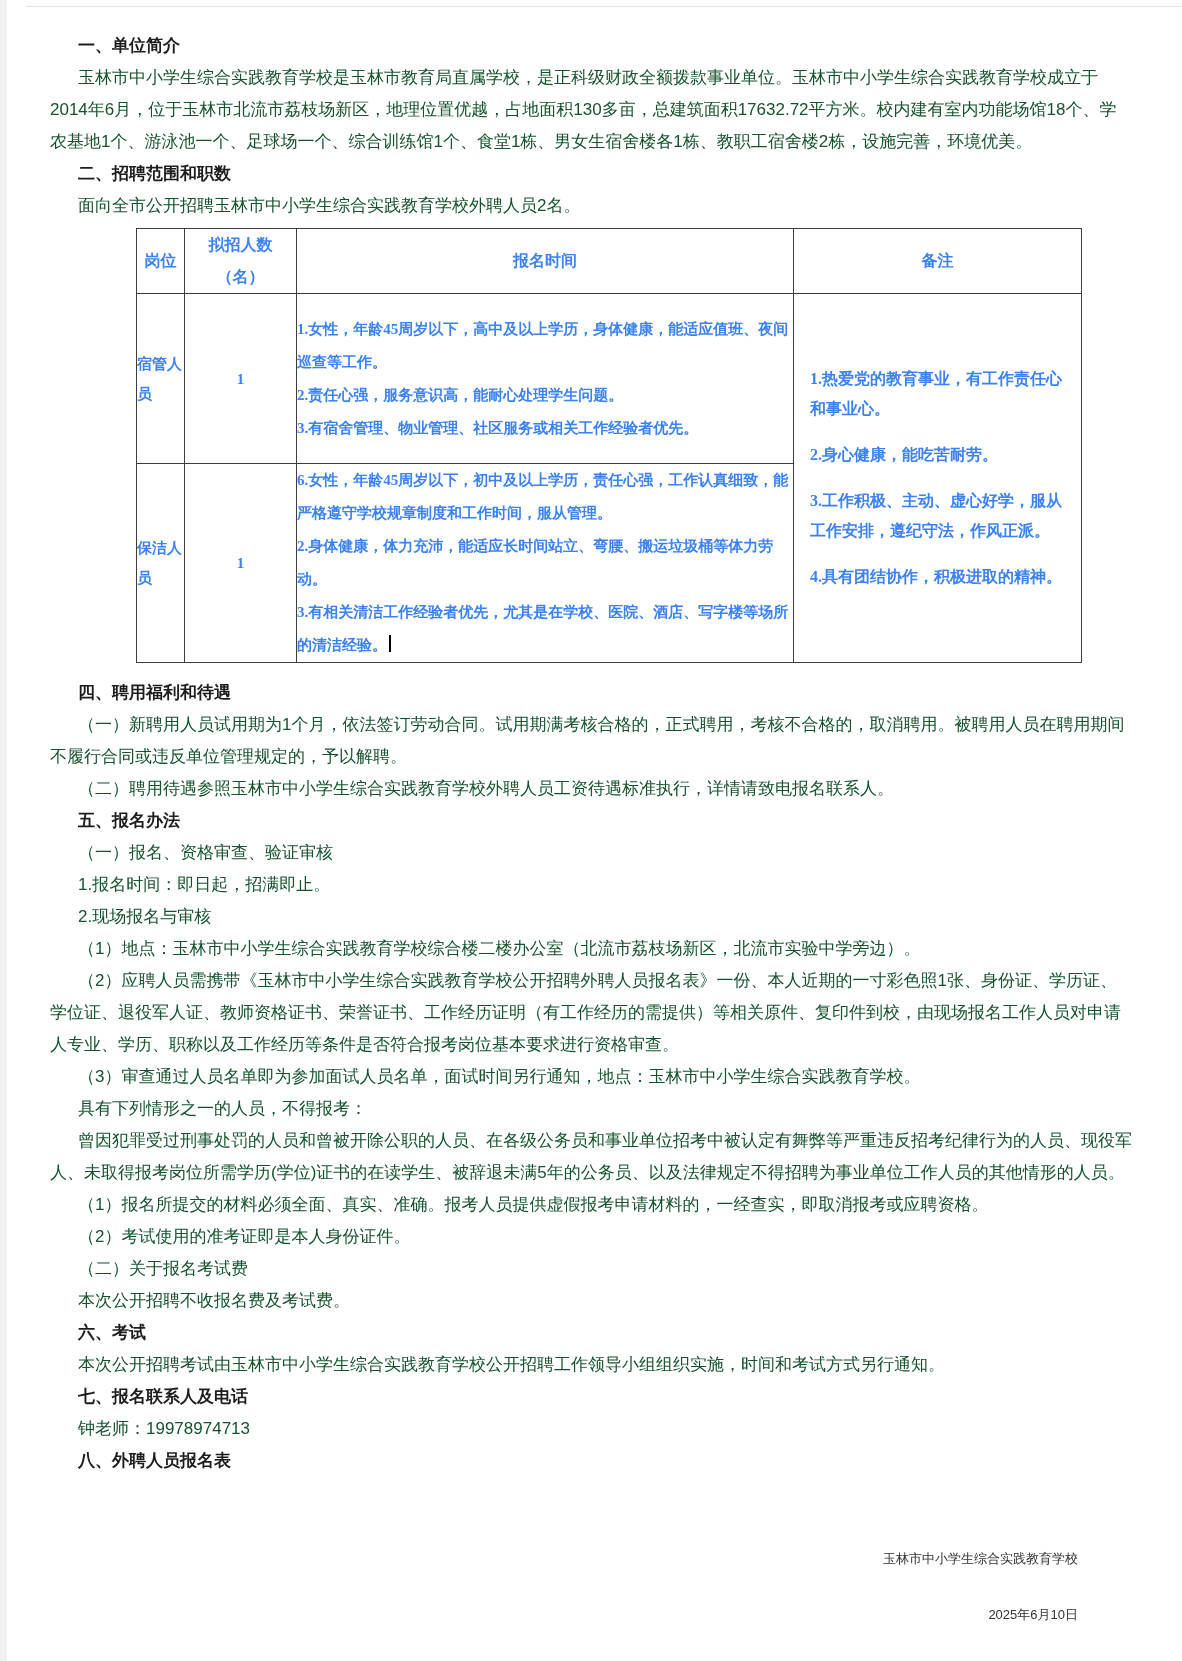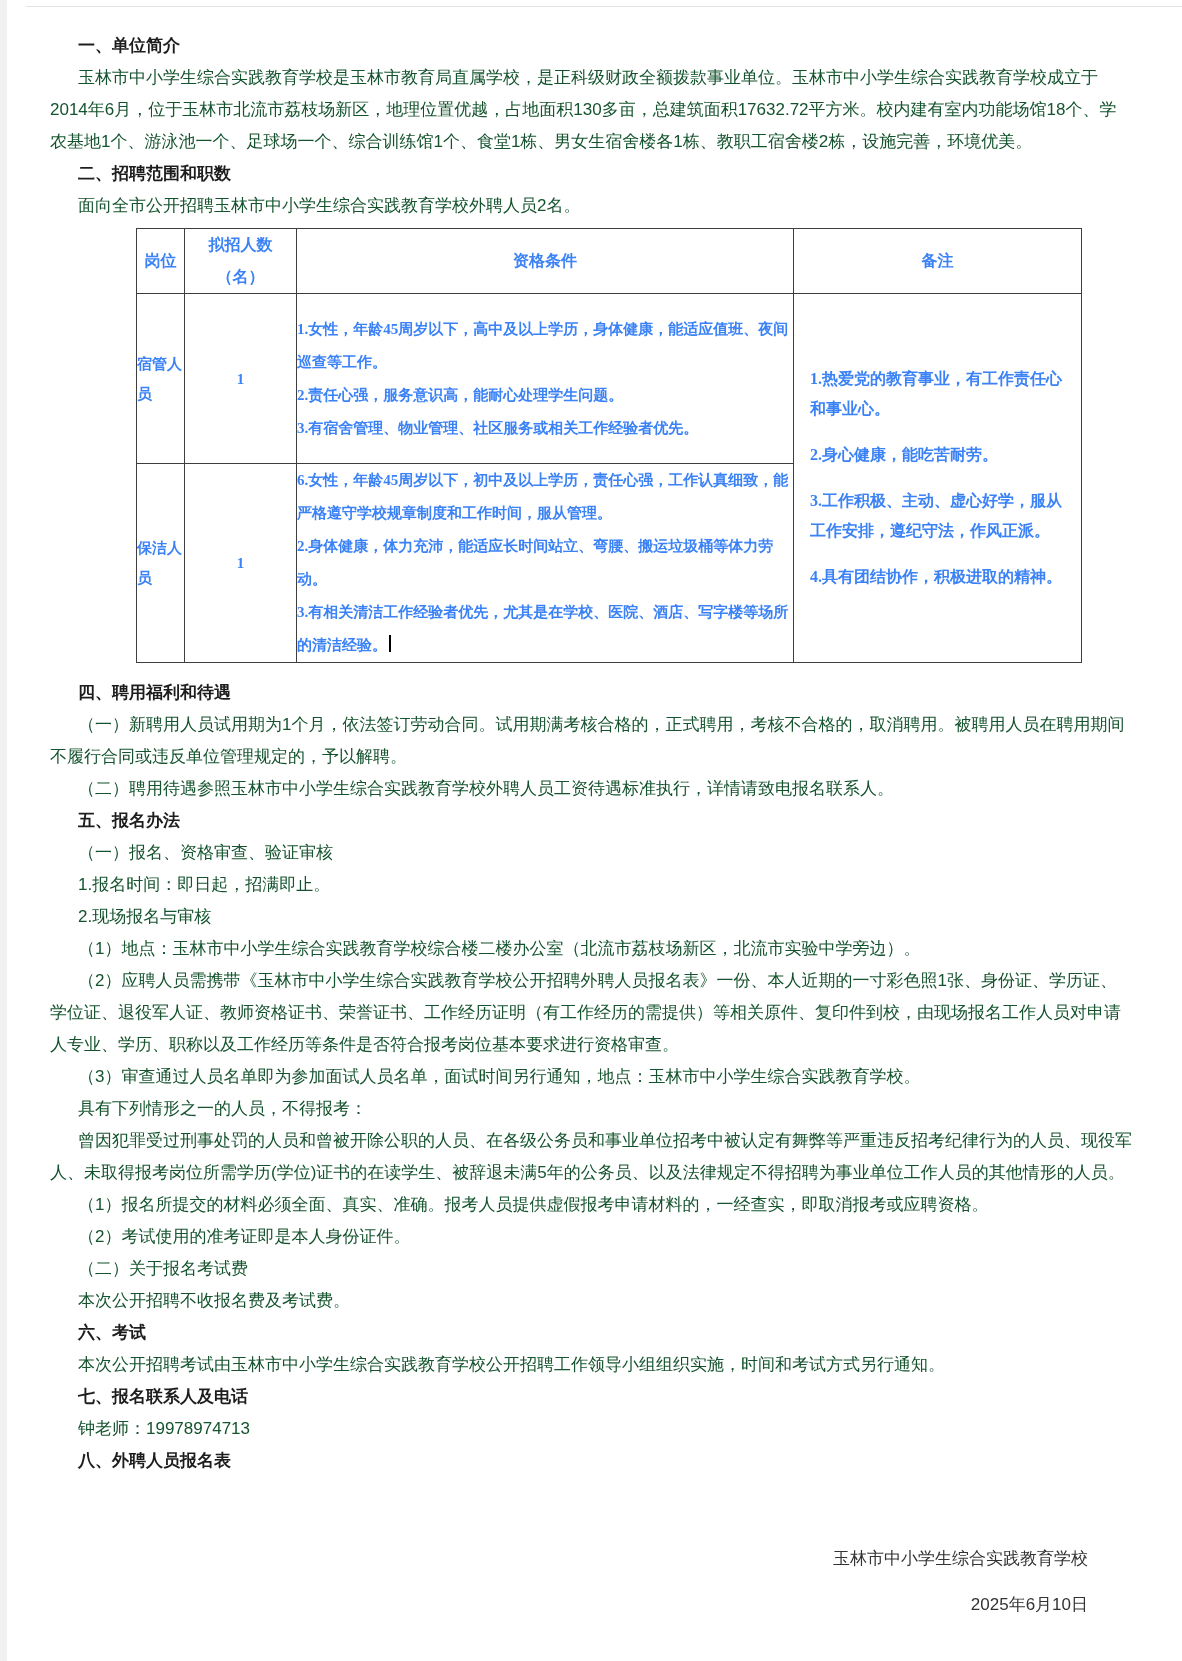--- a/index.html
+++ b/index.html
@@ -33,21 +33,21 @@
   td.cell-post{width:48px;text-align:left;font-size:15px;font-weight:bold;line-height:30px;padding:0 5px;}
   td.cell-count{text-align:center;font-size:15px;font-weight:bold;}
   td.cell-quals{padding:12px 14px;}
   td.cell-quals p{margin:0;font-size:15px;font-weight:bold;line-height:33px;}
   td.cell-remark{padding:12px 12px;}
   td.cell-remark p{margin:16px;font-size:16px;font-weight:bold;line-height:30px;}
   tr.row-1{height:170px;}
   tr.row-2{height:192px;}
   .cursor{display:inline-block;width:2px;height:17px;background:#000;vertical-align:-2px;margin-left:2px;}
   .signature{margin-top:60px;text-align:right;padding-right:42px;color:#333;}
-  .signature p{margin:2px;line-height:44px;font-size:17px;}
+  .signature p{margin:12px;line-height:44px;font-size:13px;}
 </style>
 </head>
 <body>
 
 <div class="edge-strip"></div>
 <div class="top-line"></div>
 
 <div class="doc">
 
   <p class="heading">一、单位简介</p>
@@ -61,21 +61,21 @@
     <colgroup>
       <col style="width:48px">
         <col style="width:112px">
         <col style="width:497px">
         <col style="width:288px">
     </colgroup>
     <tbody>
         <tr>
       <th>岗位</th>
       <th>拟招人数（名）</th>
-      <th>资格条件</th>
+      <th>报名时间</th>
       <th>备注</th>
     </tr>
     <tr class="row-1">
       <td class="cell-post">宿管人员</td>
       <td class="cell-count">1</td>
       <td class="cell-quals">
         <p>1.女性，年龄45周岁以下，高中及以上学历，身体健康，能适应值班、夜间巡查等工作。</p>
         <p>2.责任心强，服务意识高，能耐心处理学生问题。</p>
         <p>3.有宿舍管理、物业管理、社区服务或相关工作经验者优先。</p>
       </td>

